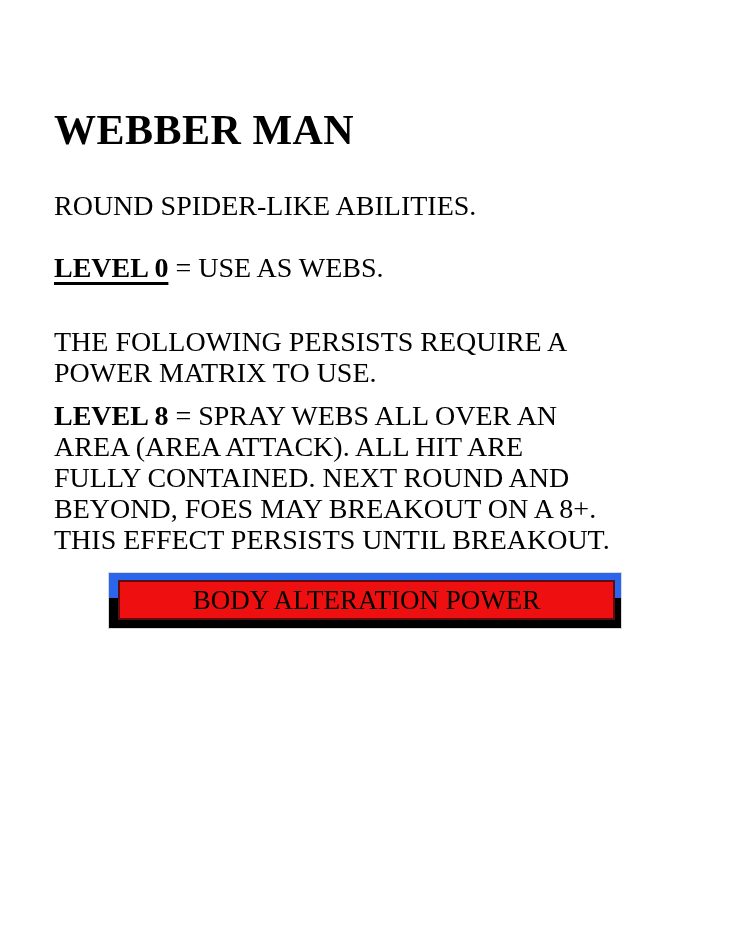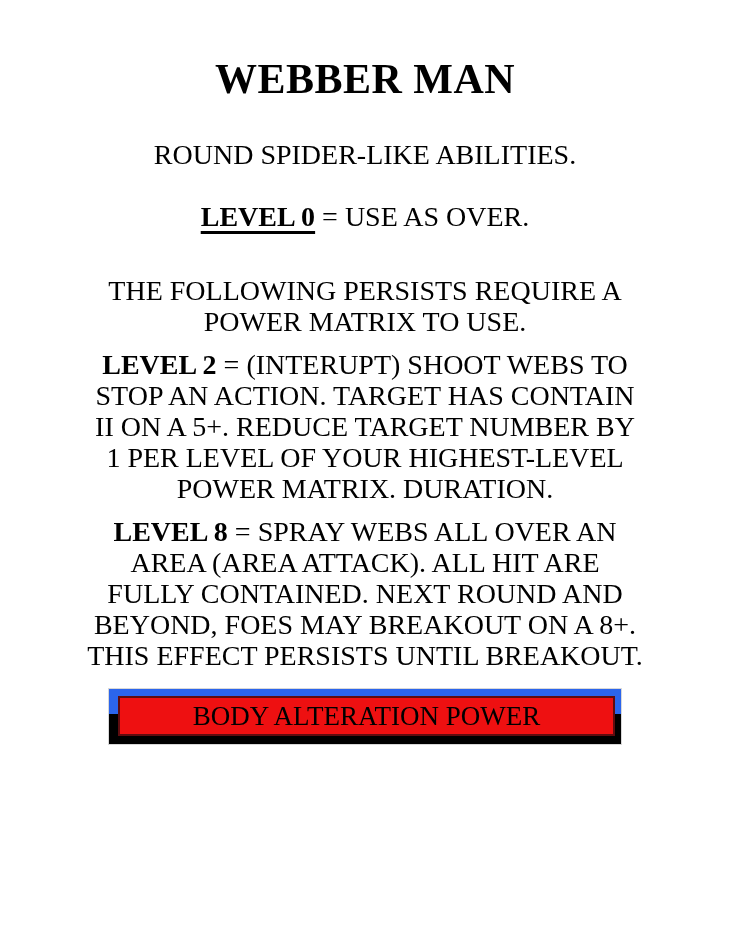--- a/index.html
+++ b/index.html
@@ -12,22 +12,21 @@
     width: 730px;
     height: 939px;
     background: #ffffff;
     overflow: hidden;
     font-family: "Liberation Serif", serif;
     color: #000000;
   }
   .content {
     width: 622px;
     margin: 0 auto;
-    padding-top: 56px;
-    text-align: center;
+    padding-top: 107px;
   }
   .title {
     font-size: 42px;
     line-height: 46px;
     font-weight: bold;
     margin: 0 0 6px 0;
     letter-spacing: 0.5px;
   }
   .para {
     font-size: 28px;
@@ -77,32 +76,27 @@
 </head>
 <body>
 
 <div class="page">
   <div class="content">
 
     <h1 class="title">WEBBER MAN</h1>
 
     <div class="para">
       <div><span>ROUND SPIDER-LIKE ABILITIES.</span></div>
-      <div><span class="lvl-label underlined">LEVEL 0</span><span> = USE AS OVER.</span></div>
+      <div><span class="lvl-label underlined">LEVEL 0</span><span> = USE AS WEBS.</span></div>
     </div>
 
     <p class="para">THE FOLLOWING PERSISTS REQUIRE A
 POWER MATRIX TO USE.</p>
 
 
-    <p class="para"><span class="lvl-label">LEVEL 2</span><span> = (INTERUPT) SHOOT WEBS TO
-STOP AN ACTION. TARGET HAS CONTAIN
-II ON A 5+. REDUCE TARGET NUMBER BY
-1 PER LEVEL OF YOUR HIGHEST-LEVEL
-POWER MATRIX. DURATION.</span></p>
 
     <p class="para"><span class="lvl-label">LEVEL 8</span><span> = SPRAY WEBS ALL OVER AN
 AREA (AREA ATTACK). ALL HIT ARE
 FULLY CONTAINED. NEXT ROUND AND
 BEYOND, FOES MAY BREAKOUT ON A 8+.
 THIS EFFECT PERSISTS UNTIL BREAKOUT.</span></p>
 
     <div class="banner" style="border-color: rgb(216, 216, 216);">
       <div class="banner-blue" style="background: rgb(43, 101, 236);"></div>
       <div class="banner-black" style="background: rgb(0, 0, 0);"></div>

